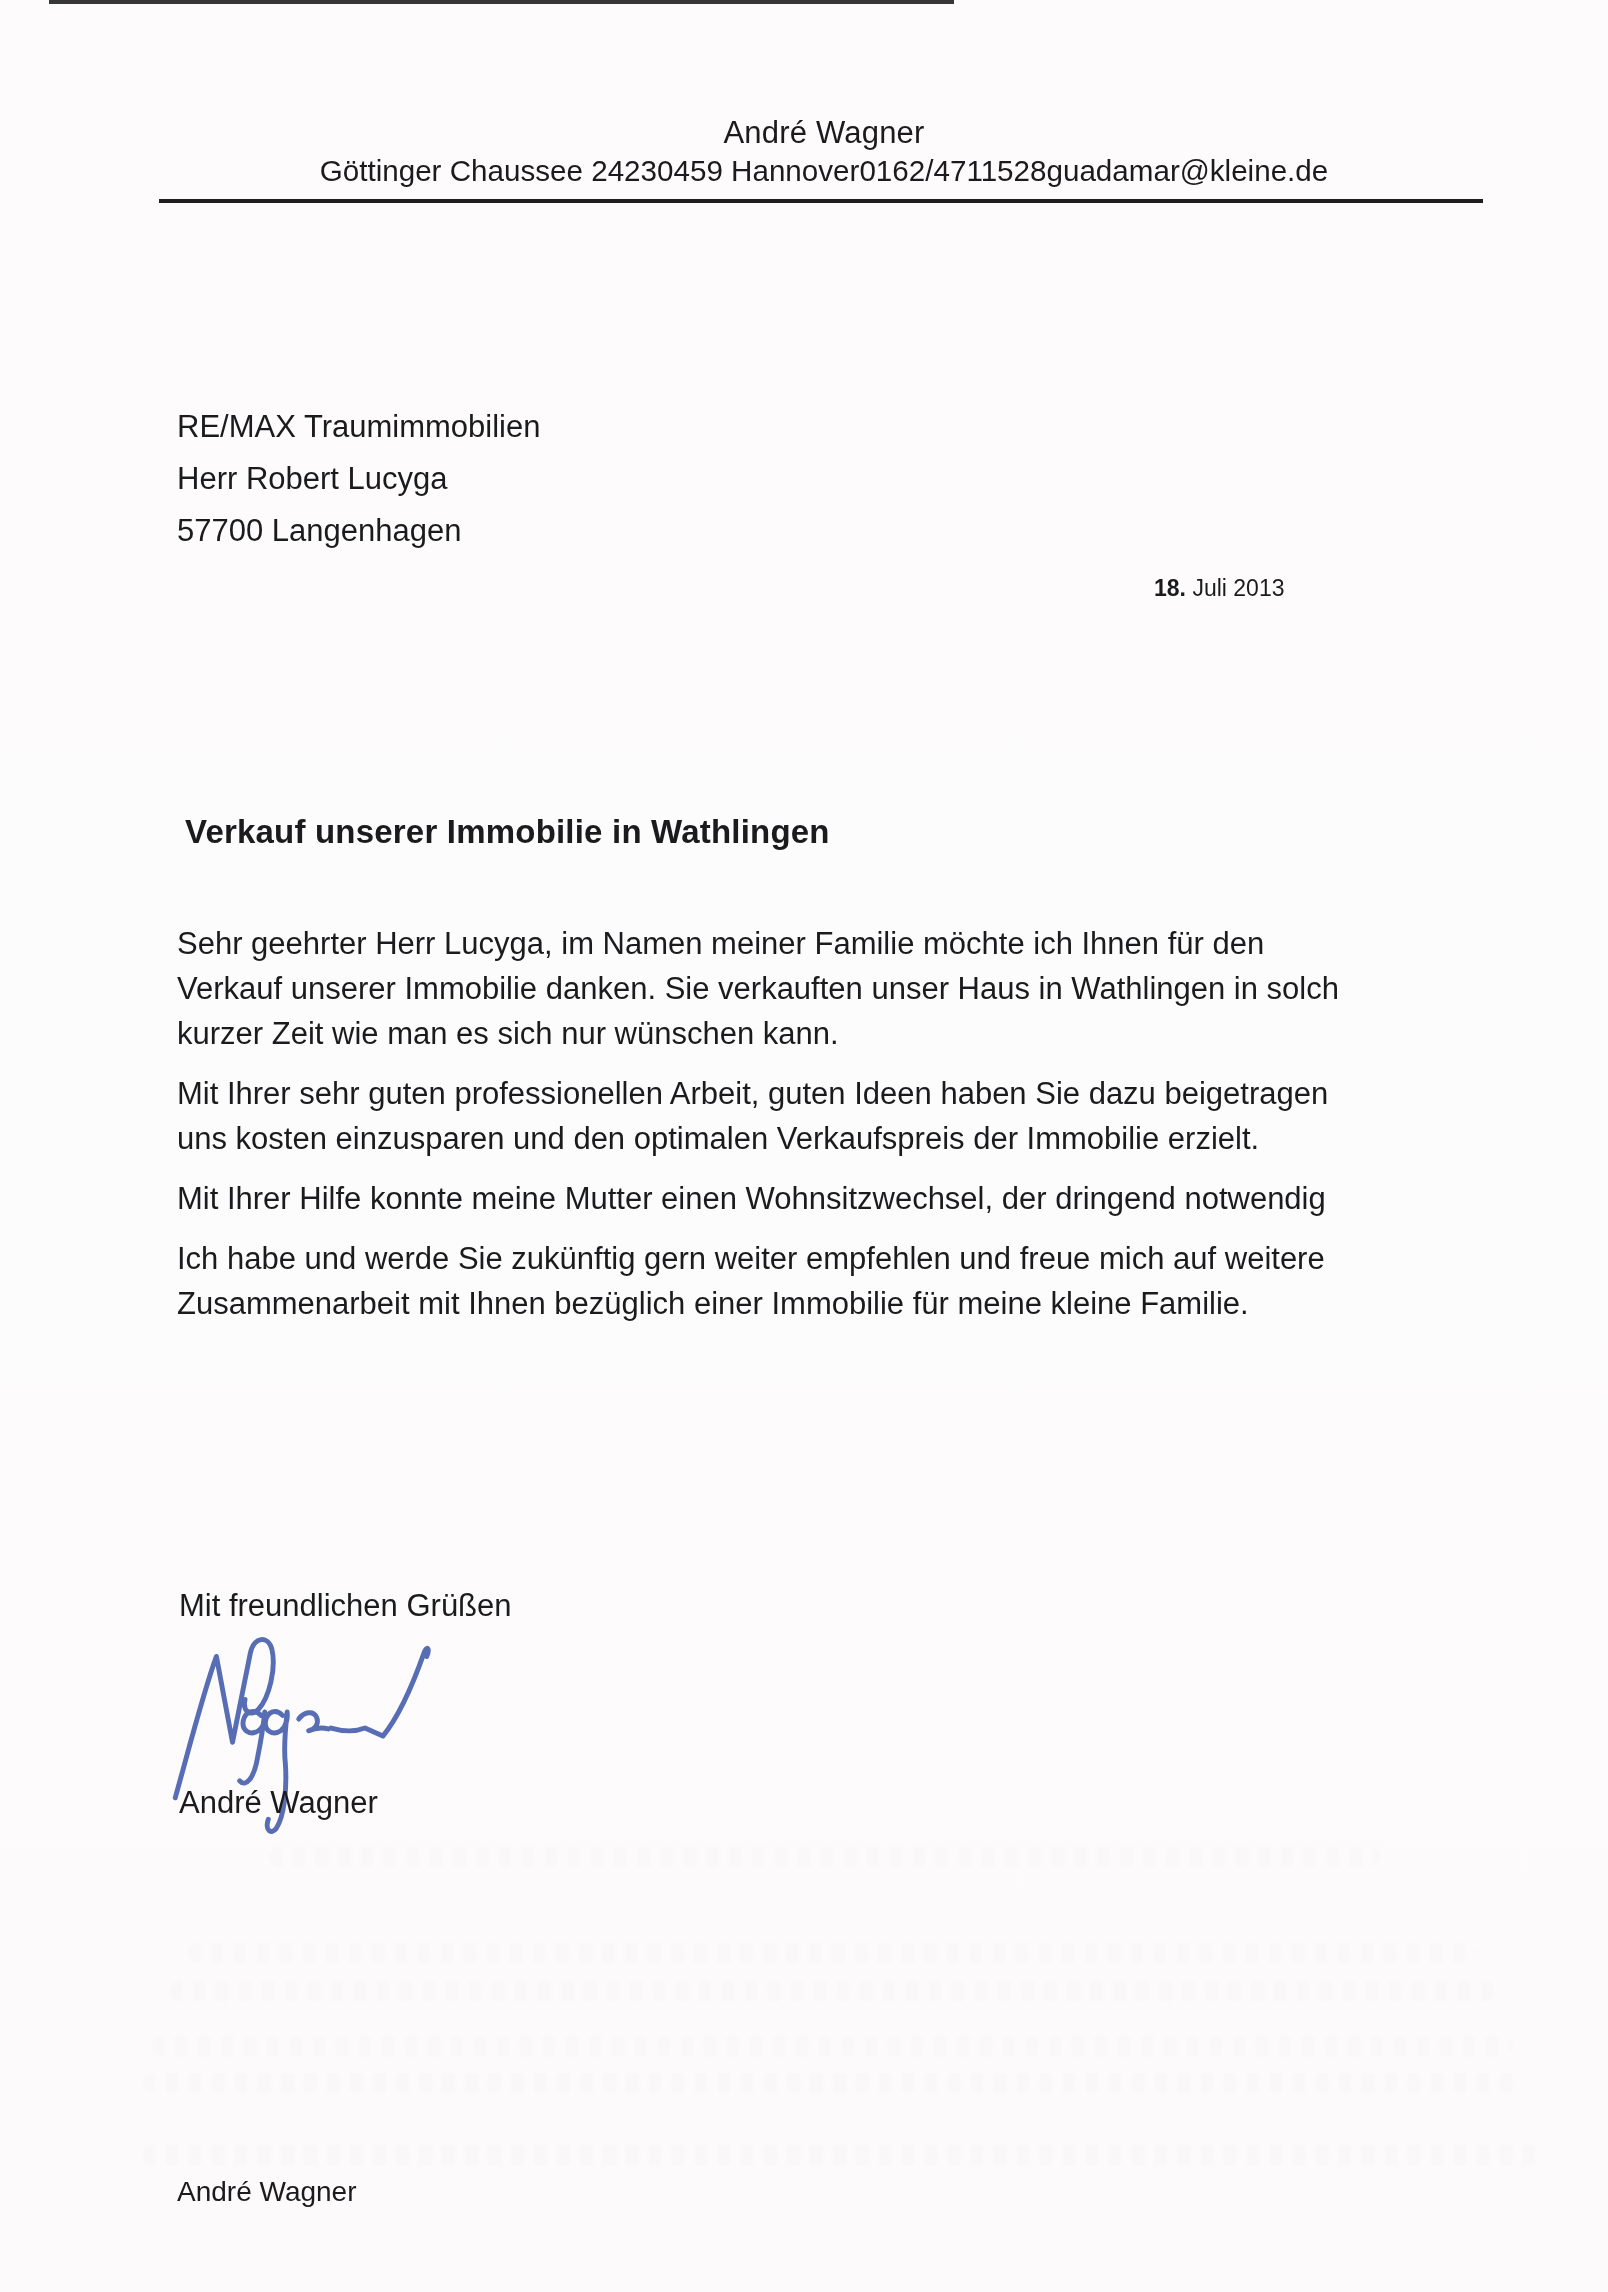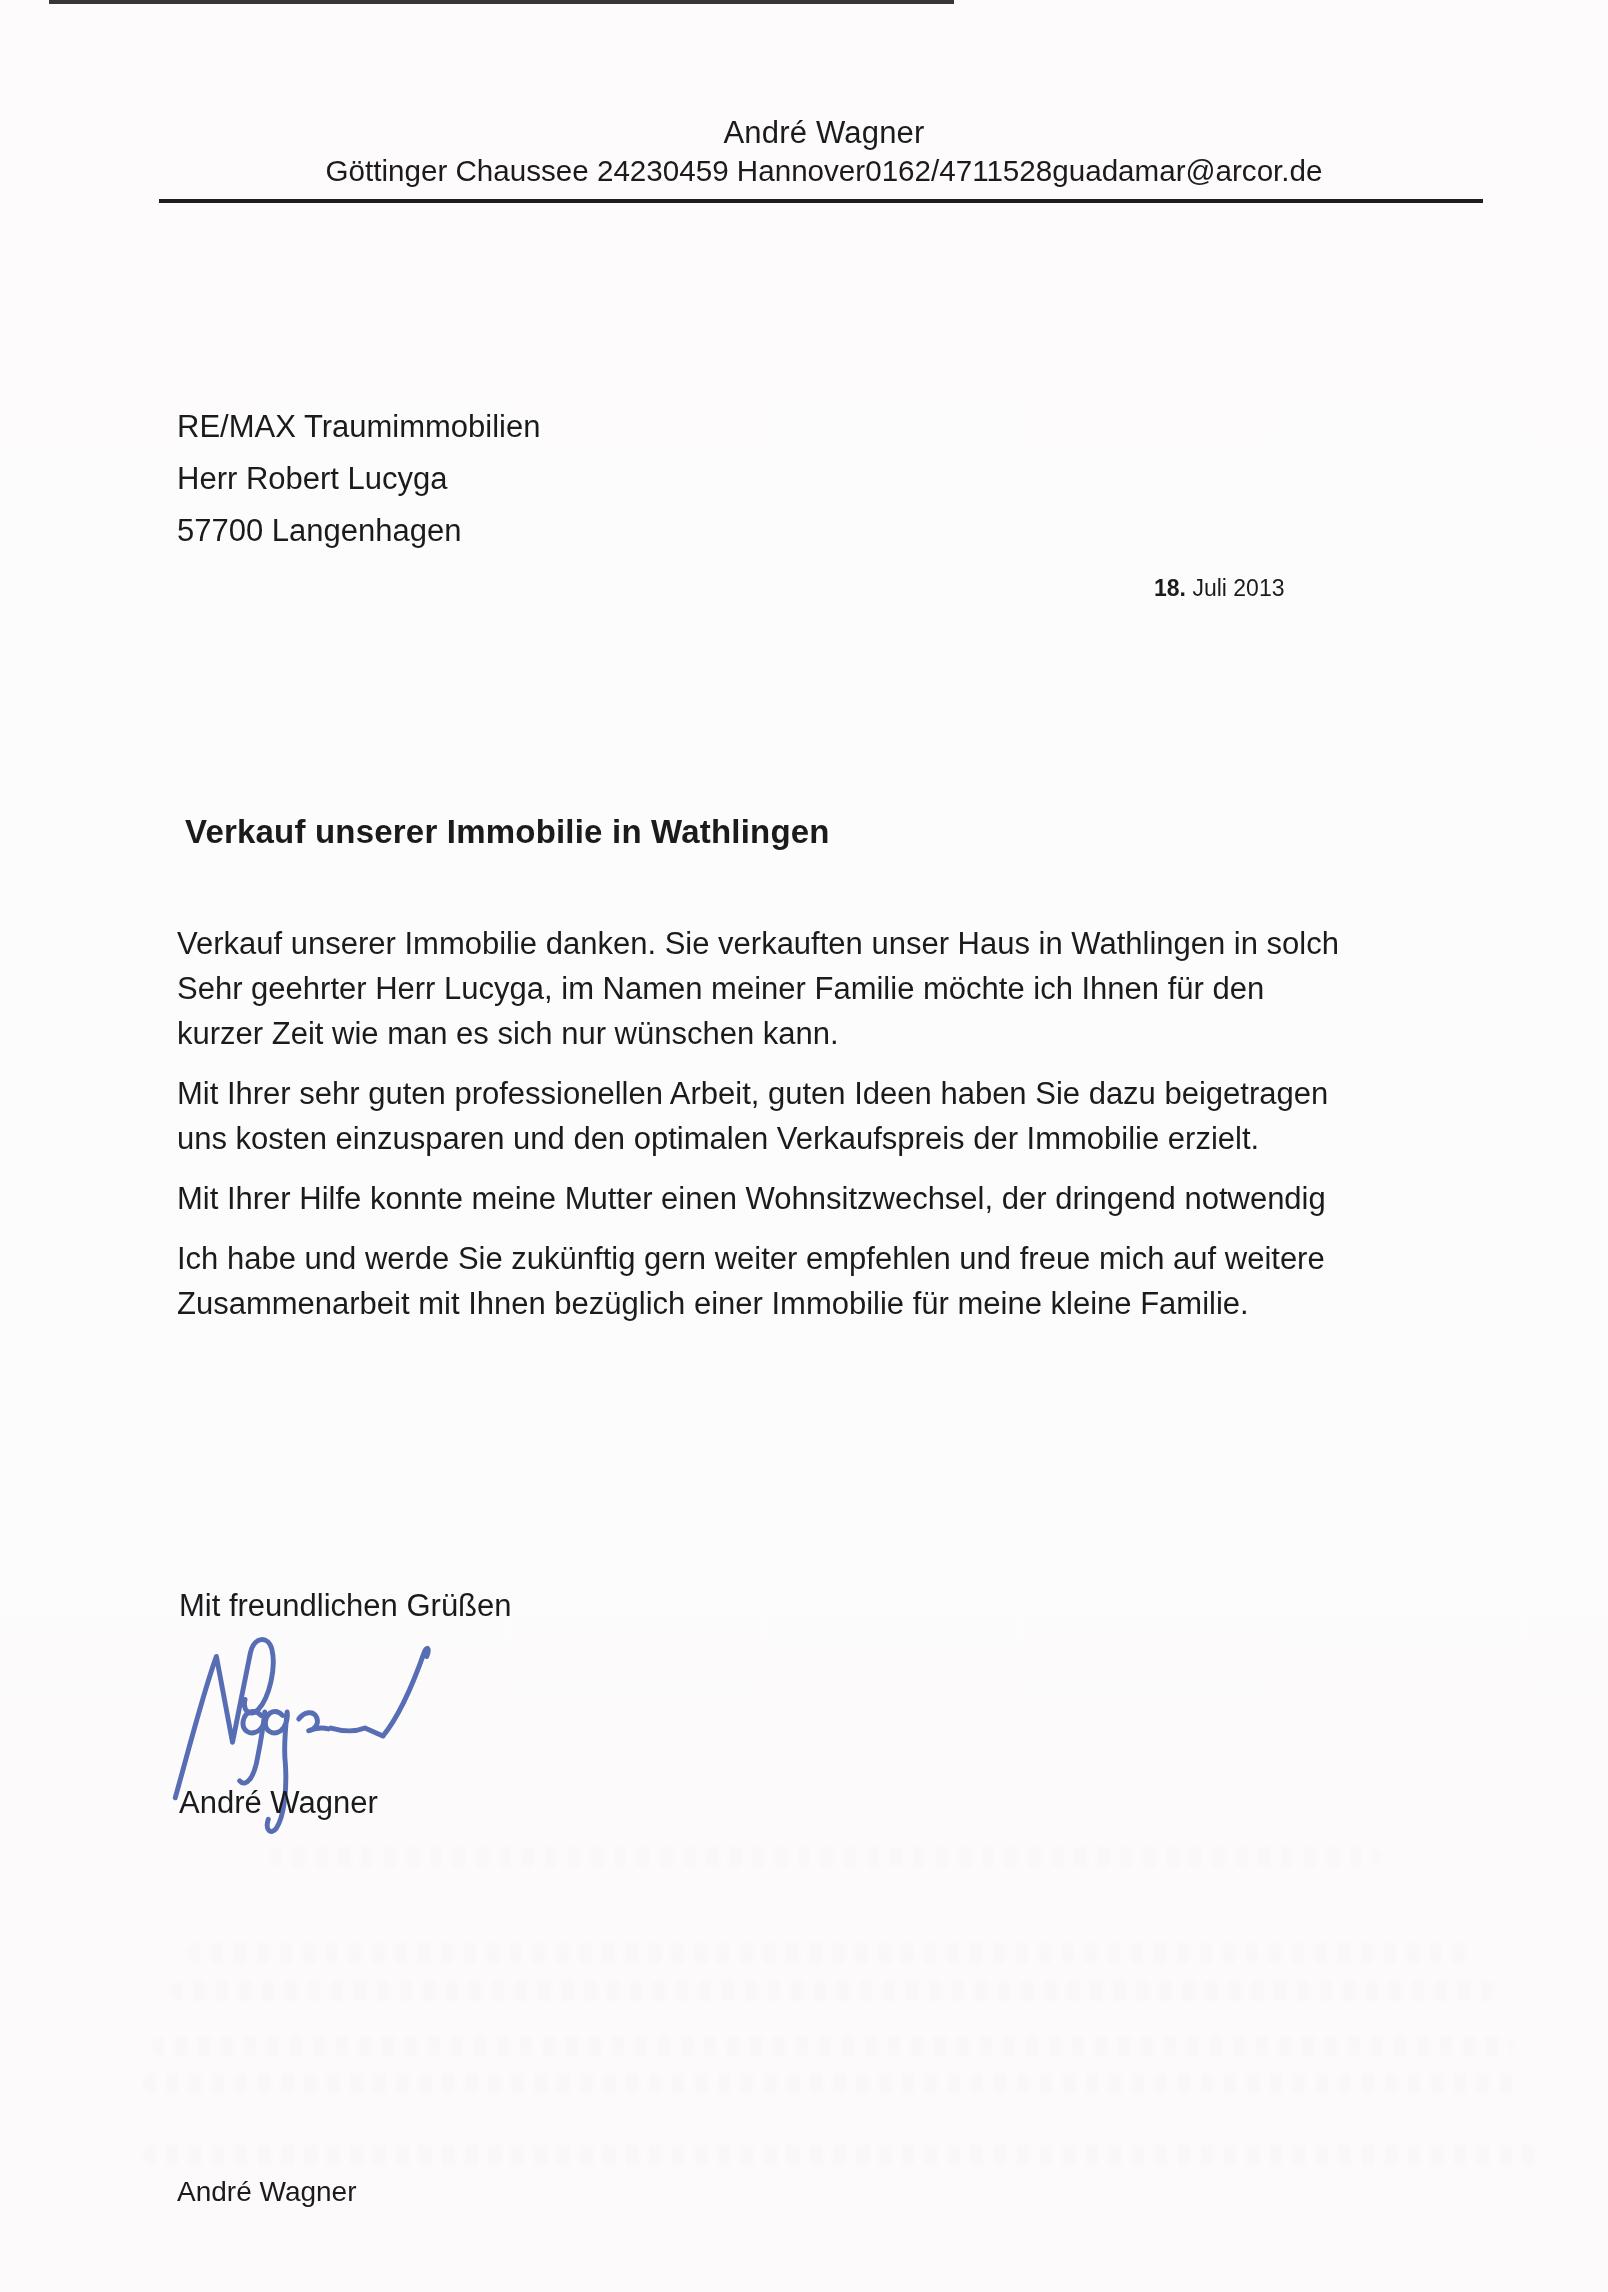--- a/index.html
+++ b/index.html
@@ -146,41 +146,41 @@
 <div class="page">
 
   <div class="scan-bar"></div>
 
   <header>
     <div class="lh-name">André Wagner</div>
     <div class="lh-contact">
       <span>Göttinger Chaussee 242</span>
       <span>30459 Hannover</span>
       <span>0162/4711528</span>
-      <span>guadamar@arcor.de</span>
+      <span>guadamar@kleine.de</span>
     </div>
     <div class="lh-rule"></div>
   </header>
 
   <section class="recipient">
     <div>RE/MAX Traumimmobilien</div>
     <div>Herr Robert Lucyga</div>
     <div>57700 Langenhagen</div>
   </section>
 
   <div class="date-line">
     <span class="day">18.</span><span class="rest">Juli 2013</span>
   </div>
 
   <h1 class="subject">Verkauf unserer Immobilie in Wathlingen</h1>
 
   <section class="letter-body">
     <p>
+      <span style="display:block">Sehr geehrter Herr Lucyga, im Namen meiner Familie möchte ich Ihnen für den</span>
       <span style="display:block">Verkauf unserer Immobilie danken. Sie verkauften unser Haus in Wathlingen in solch</span>
-      <span style="display:block">Sehr geehrter Herr Lucyga, im Namen meiner Familie möchte ich Ihnen für den</span>
       <span style="display:block">kurzer Zeit wie man es sich nur wünschen kann.</span>
     </p>
     <p>
       <span style="display:block">Mit Ihrer sehr guten professionellen Arbeit, guten Ideen haben Sie dazu beigetragen</span>
       <span style="display:block">uns kosten einzusparen und den optimalen Verkaufspreis der Immobilie erzielt.</span>
     </p>
     <p>
       <span style="display:block">Mit Ihrer Hilfe konnte meine Mutter einen Wohnsitzwechsel, der dringend notwendig</span>
     </p>
     <p>

